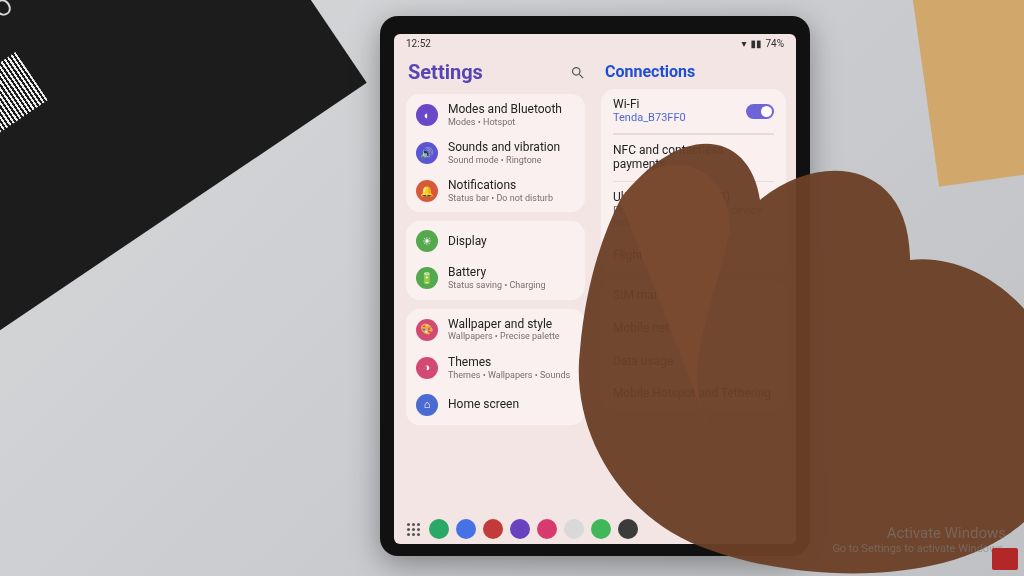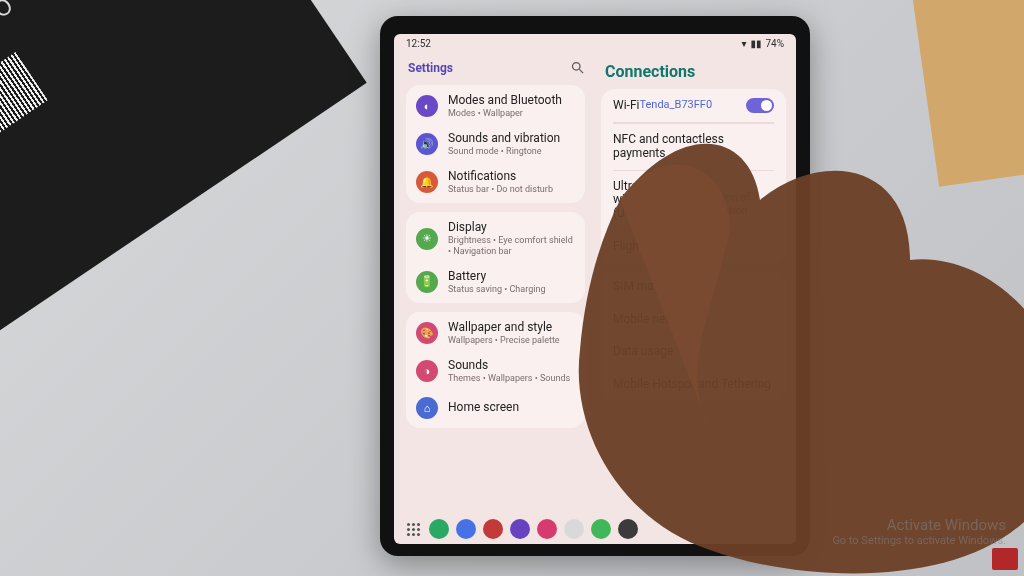--- a/index.html
+++ b/index.html
@@ -72,32 +72,32 @@
     .pane{
       width:50%;
       padding:6px 10px 4px 12px;
       overflow:hidden;
     }
     .pane-right{
       padding-left:6px;
       padding-right:10px;
     }
     h1.settings{
-      font-size:12px;
+      font-size:20px;
       font-weight:700;
       color:#5646b5;
       margin:2px 0 10px 2px;
       display:flex;
       align-items:center;
       justify-content:space-between;
     }
     h1.connections{
       font-size:16px;
       font-weight:700;
-      color:#0f766e;
+      color:#1d4ed8;
       margin:4px 0 8px 4px;
     }
     .search-ico{ width:15px; height:15px; color:#555; }
     .group{
       background:#fbf0f0;
       border-radius:14px;
       margin-bottom:9px;
       padding:2px 0;
     }
     .row{
@@ -126,21 +126,21 @@
       border-radius:14px;
       margin-bottom:8px;
     }
     .conn-row{
       display:flex;
       align-items:center;
       justify-content:space-between;
       padding:9px 12px;
       cursor:pointer;
     }
-    .conn-row .ct{ display:flex; flex-direction:row; line-height:1.15;justify-content:center; }
+    .conn-row .ct{ display:flex; flex-direction:column; line-height:1.15;justify-content:center; }
     .conn-row .ct .ti{ font-size:12px; color:#222; }
     .conn-row .ct .su{ font-size:11px; color:#4e67d6; }
     .conn-row .ct .su.grey{ color:#7a6d6d; }
     .switch{
       width:28px; height:15px; border-radius:10px;
       background:#6f63d8; position:relative;
     }
     .switch::after{
       content:""; position:absolute; right:2px; top:2px;
       width:11px; height:11px; border-radius:50%;
@@ -160,21 +160,21 @@
       display:grid;grid-template-columns:repeat(3,3px);
       grid-auto-rows:3px; gap:2px; place-content:center;
     }
     .dock .dot-grid span{background:#555;border-radius:50%;}
     .dock .app{
       width:20px;height:20px;border-radius:50%;
     }
     
     .watermark{
       position:absolute;
-      right:18px; bottom:28px;
+      right:18px; bottom:20px;
       text-align:right;
       color:rgba(128,128,128,.55);
       font-size:15px;
       line-height:1.25;
     }
     .watermark .sm{ font-size:11px; }
     .corner-logo{
       position:absolute; right:6px; bottom:6px;
       width:26px;height:22px;
       background:#b22828;
@@ -218,21 +218,21 @@
             <circle cx="10" cy="10" r="6" fill="none" stroke="currentColor" stroke-width="2"></circle>
             <line x1="15" y1="15" x2="21" y2="21" stroke="currentColor" stroke-width="2"></line>
           </svg>
         </h1>
         <div id="left-groups">
             <div class="group">
               <div class="row">
                 <div class="ico" style="background:#6b48c8">◐</div>
                 <div class="txt">
                   <span class="title">Modes and Bluetooth</span>
-                  <span class="sub">Modes • Wallpaper</span>
+                  <span class="sub">Modes • Hotspot</span>
                 </div>
               </div>
               <div class="row">
                 <div class="ico" style="background:#5b55d4">🔊</div>
                 <div class="txt">
                   <span class="title">Sounds and vibration</span>
                   <span class="sub">Sound mode • Ringtone</span>
                 </div>
               </div>
               <div class="row">
@@ -241,21 +241,20 @@
                   <span class="title">Notifications</span>
                   <span class="sub">Status bar • Do not disturb</span>
                 </div>
               </div>
             </div>
             <div class="group">
               <div class="row">
                 <div class="ico" style="background:#54a84e">☀</div>
                 <div class="txt">
                   <span class="title">Display</span>
-                  <span class="sub">Brightness • Eye comfort shield • Navigation bar</span>
                 </div>
               </div>
               <div class="row">
                 <div class="ico" style="background:#54a84e">🔋</div>
                 <div class="txt">
                   <span class="title">Battery</span>
                   <span class="sub">Status saving • Charging</span>
                 </div>
               </div>
             </div>
@@ -263,21 +262,21 @@
               <div class="row">
                 <div class="ico" style="background:#d24a74">🎨</div>
                 <div class="txt">
                   <span class="title">Wallpaper and style</span>
                   <span class="sub">Wallpapers • Precise palette</span>
                 </div>
               </div>
               <div class="row">
                 <div class="ico" style="background:#d24a74">◑</div>
                 <div class="txt">
-                  <span class="title">Sounds</span>
+                  <span class="title">Themes</span>
                   <span class="sub">Themes • Wallpapers • Sounds</span>
                 </div>
               </div>
               <div class="row">
                 <div class="ico" style="background:#4a6bd2">⌂</div>
                 <div class="txt">
                   <span class="title">Home screen</span>
                 </div>
               </div>
             </div>

